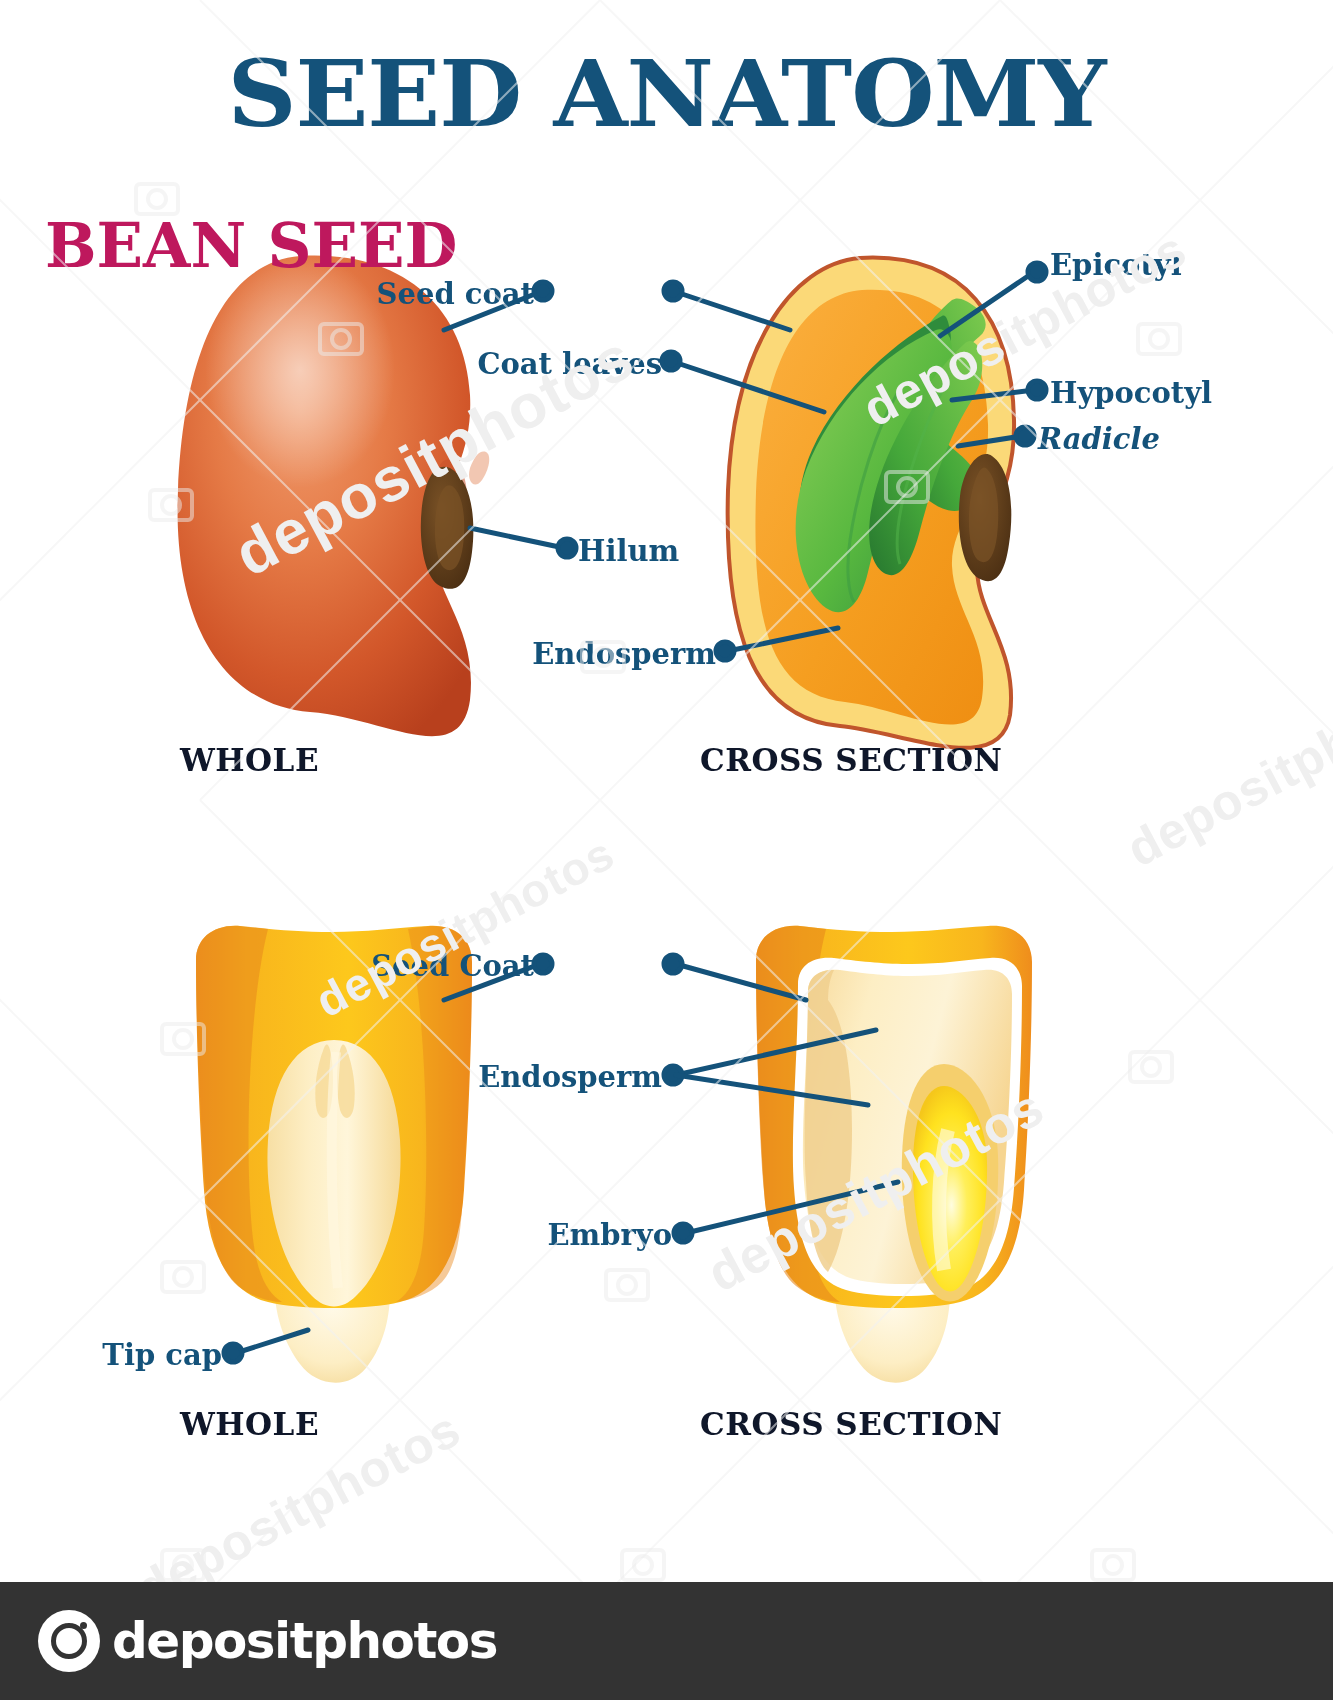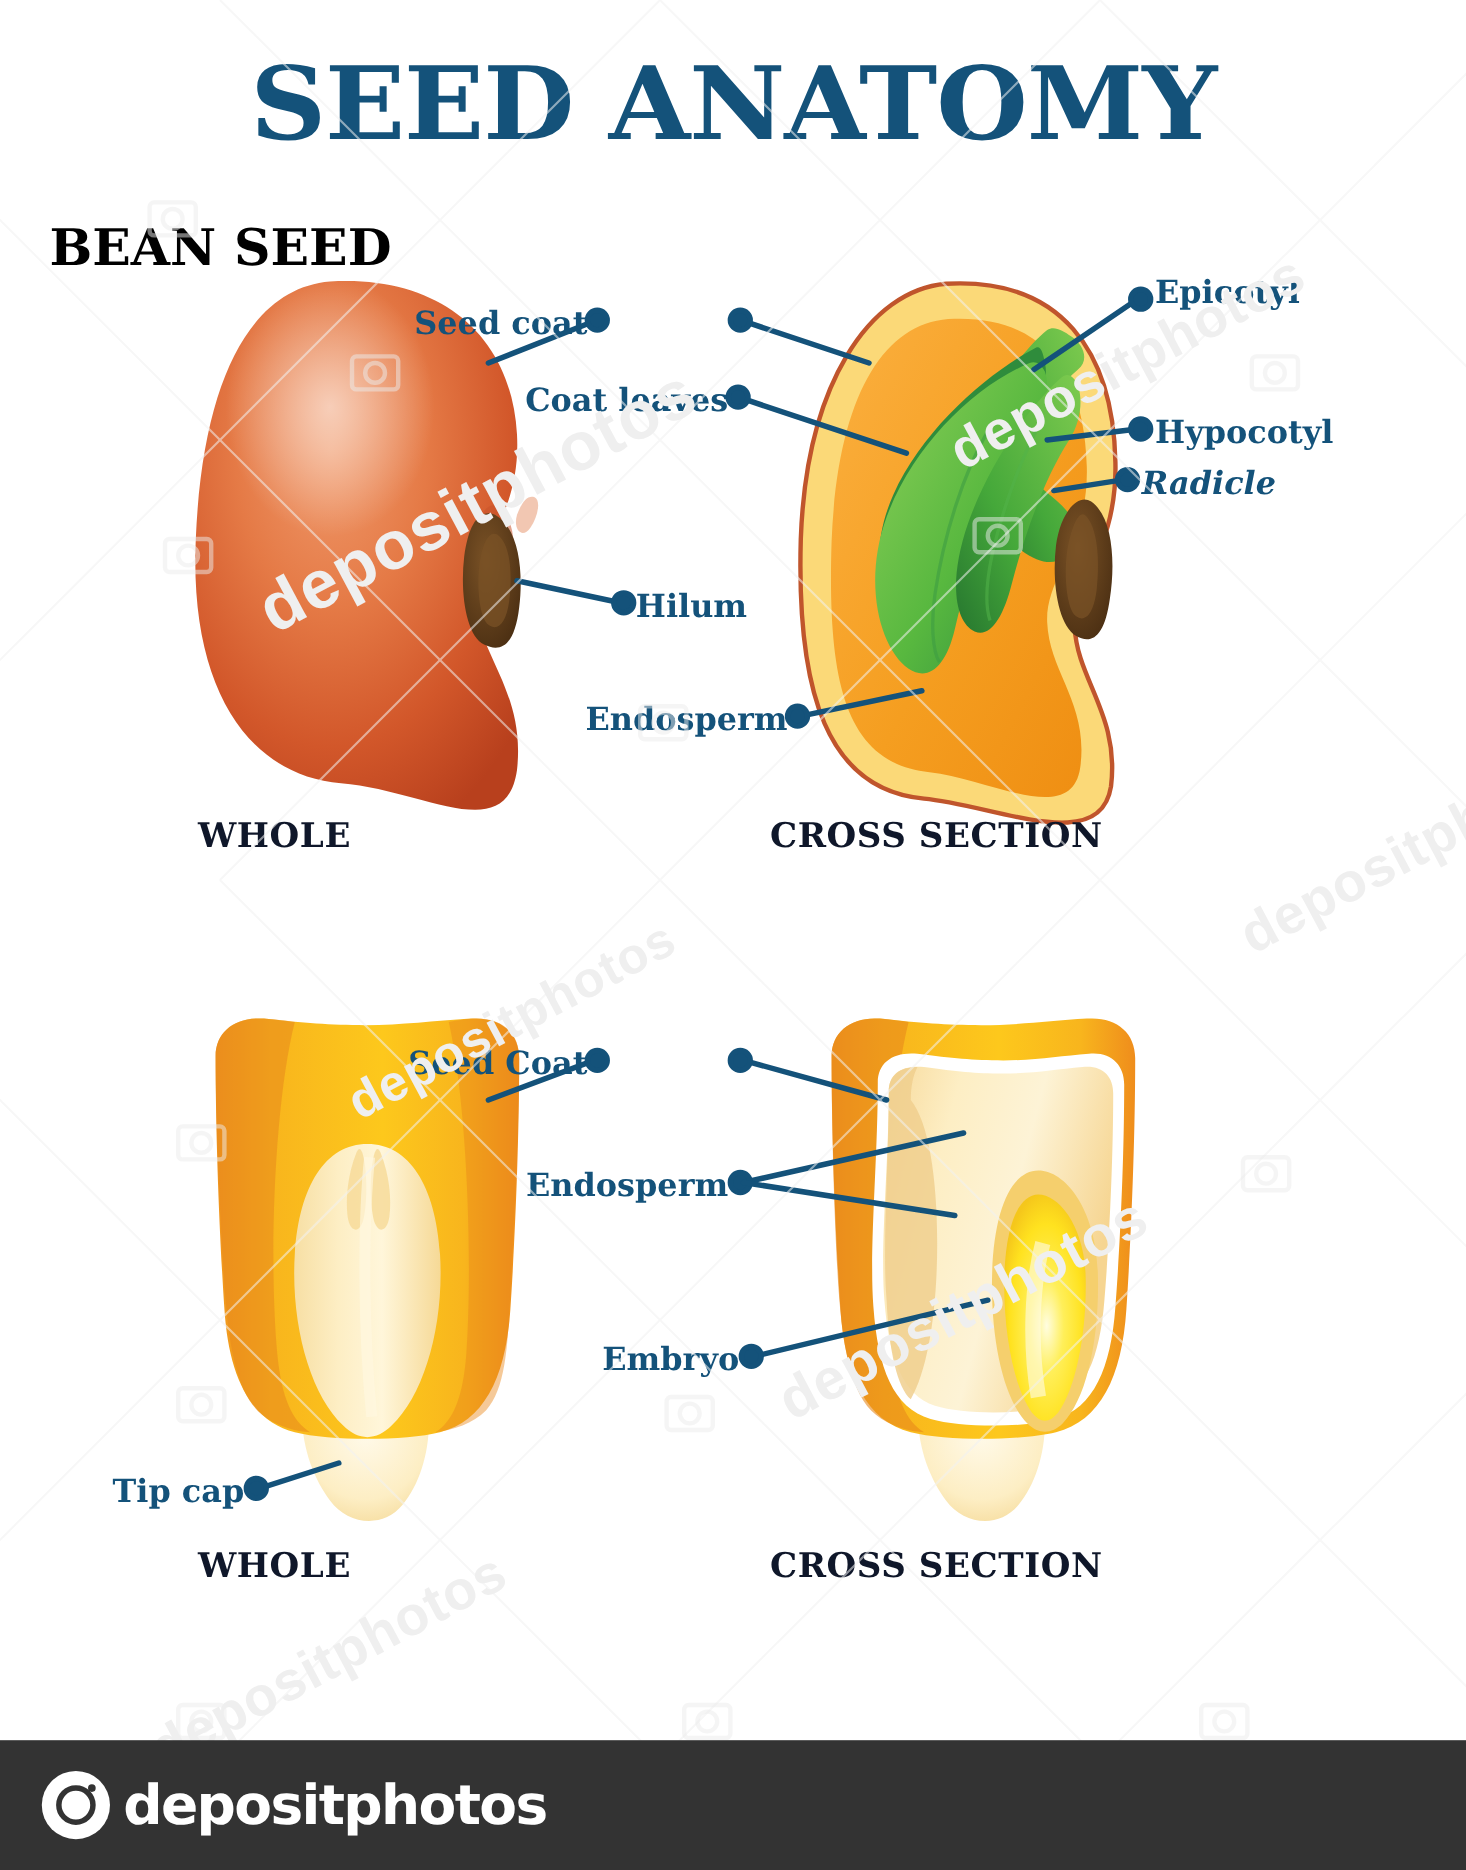--- a/index.html
+++ b/index.html
@@ -26,22 +26,22 @@
   .main-title{
     position:absolute;left:0;right:0;top:48px;text-align:center;
     font-family:"DejaVu Serif", serif;
     font-weight:700;font-size:92px;letter-spacing:-1px;
     color:#14527a;line-height:1;z-index:20;
     transform:scaleX(1.04);
   }
   .section-title{
     position:absolute;left:45px;
     font-family:"DejaVu Serif", serif;
-    font-weight:700;font-size:46px;letter-spacing:0px;
-    color:#000000;z-index:20;
+    font-weight:700;font-size:61px;letter-spacing:0px;
+    color:#be185d;z-index:20;margin-top:12px;
   }
   #bean-title{top:198px;}
   #corn-title{top:852px;}
 
   .caption{
     position:absolute;
     font-family:"DejaVu Serif", serif;
     font-weight:700;font-size:31px;letter-spacing:.5px;
     color:#0f172a;text-align:left;z-index:20;
   }

